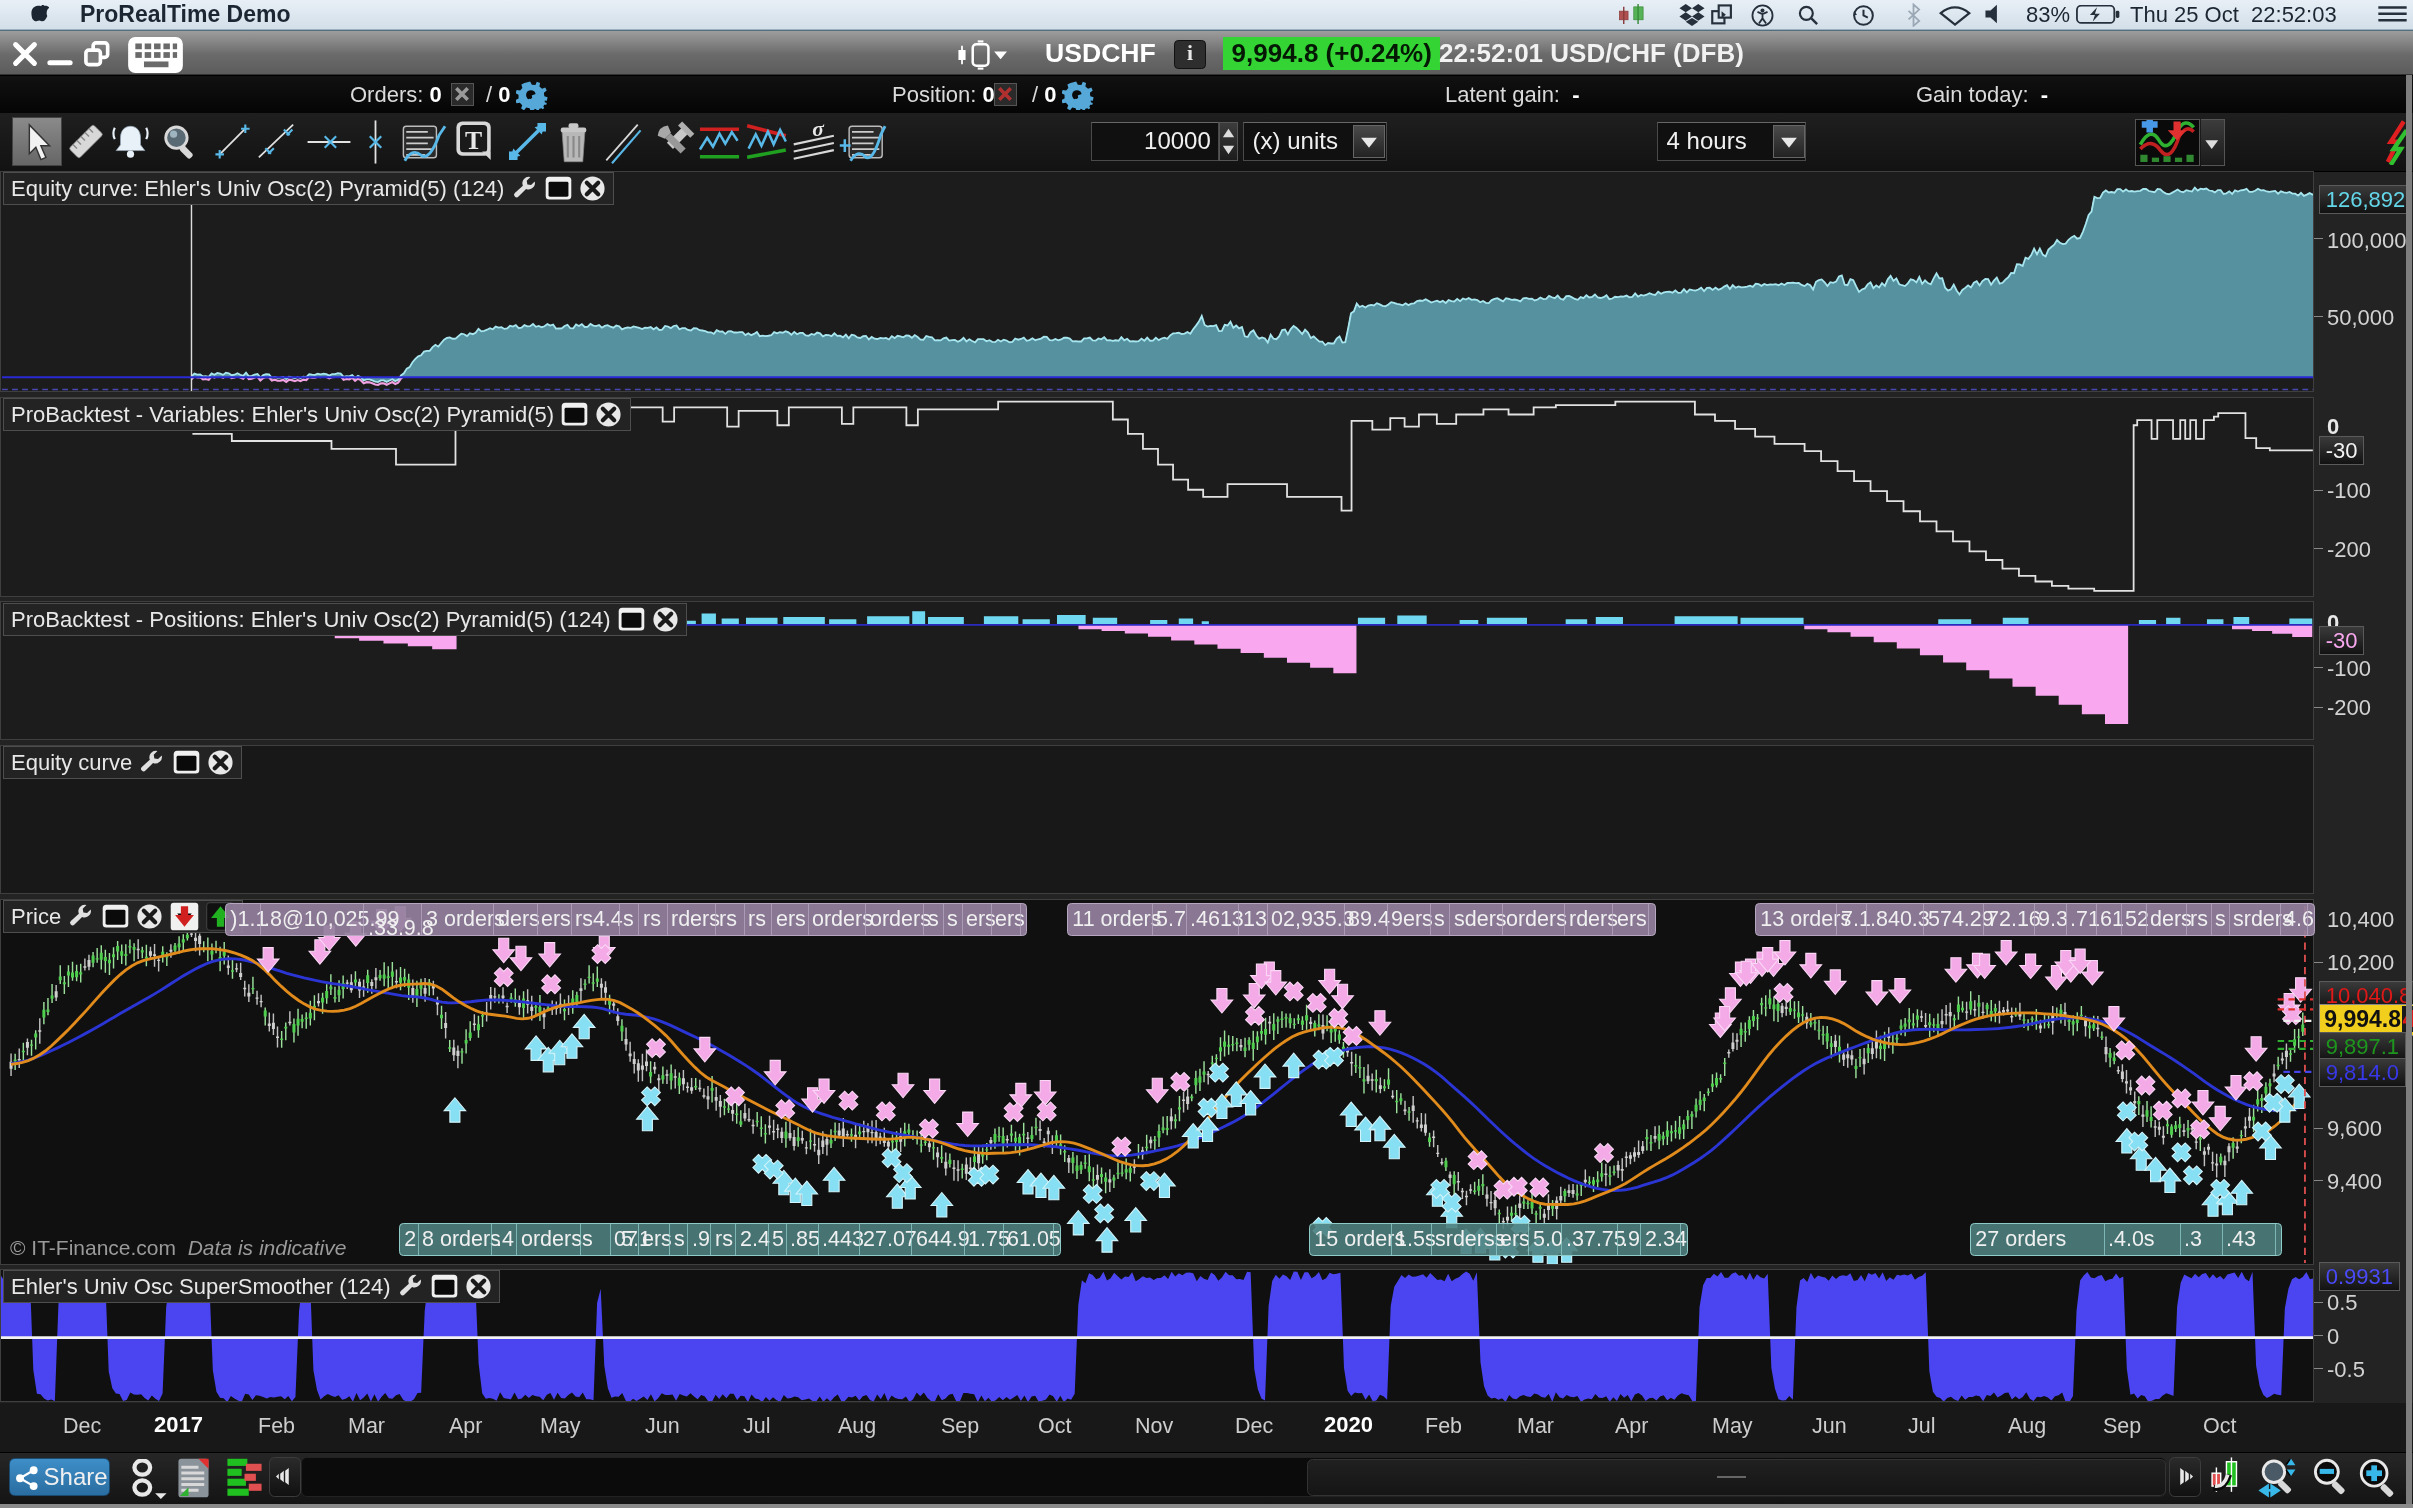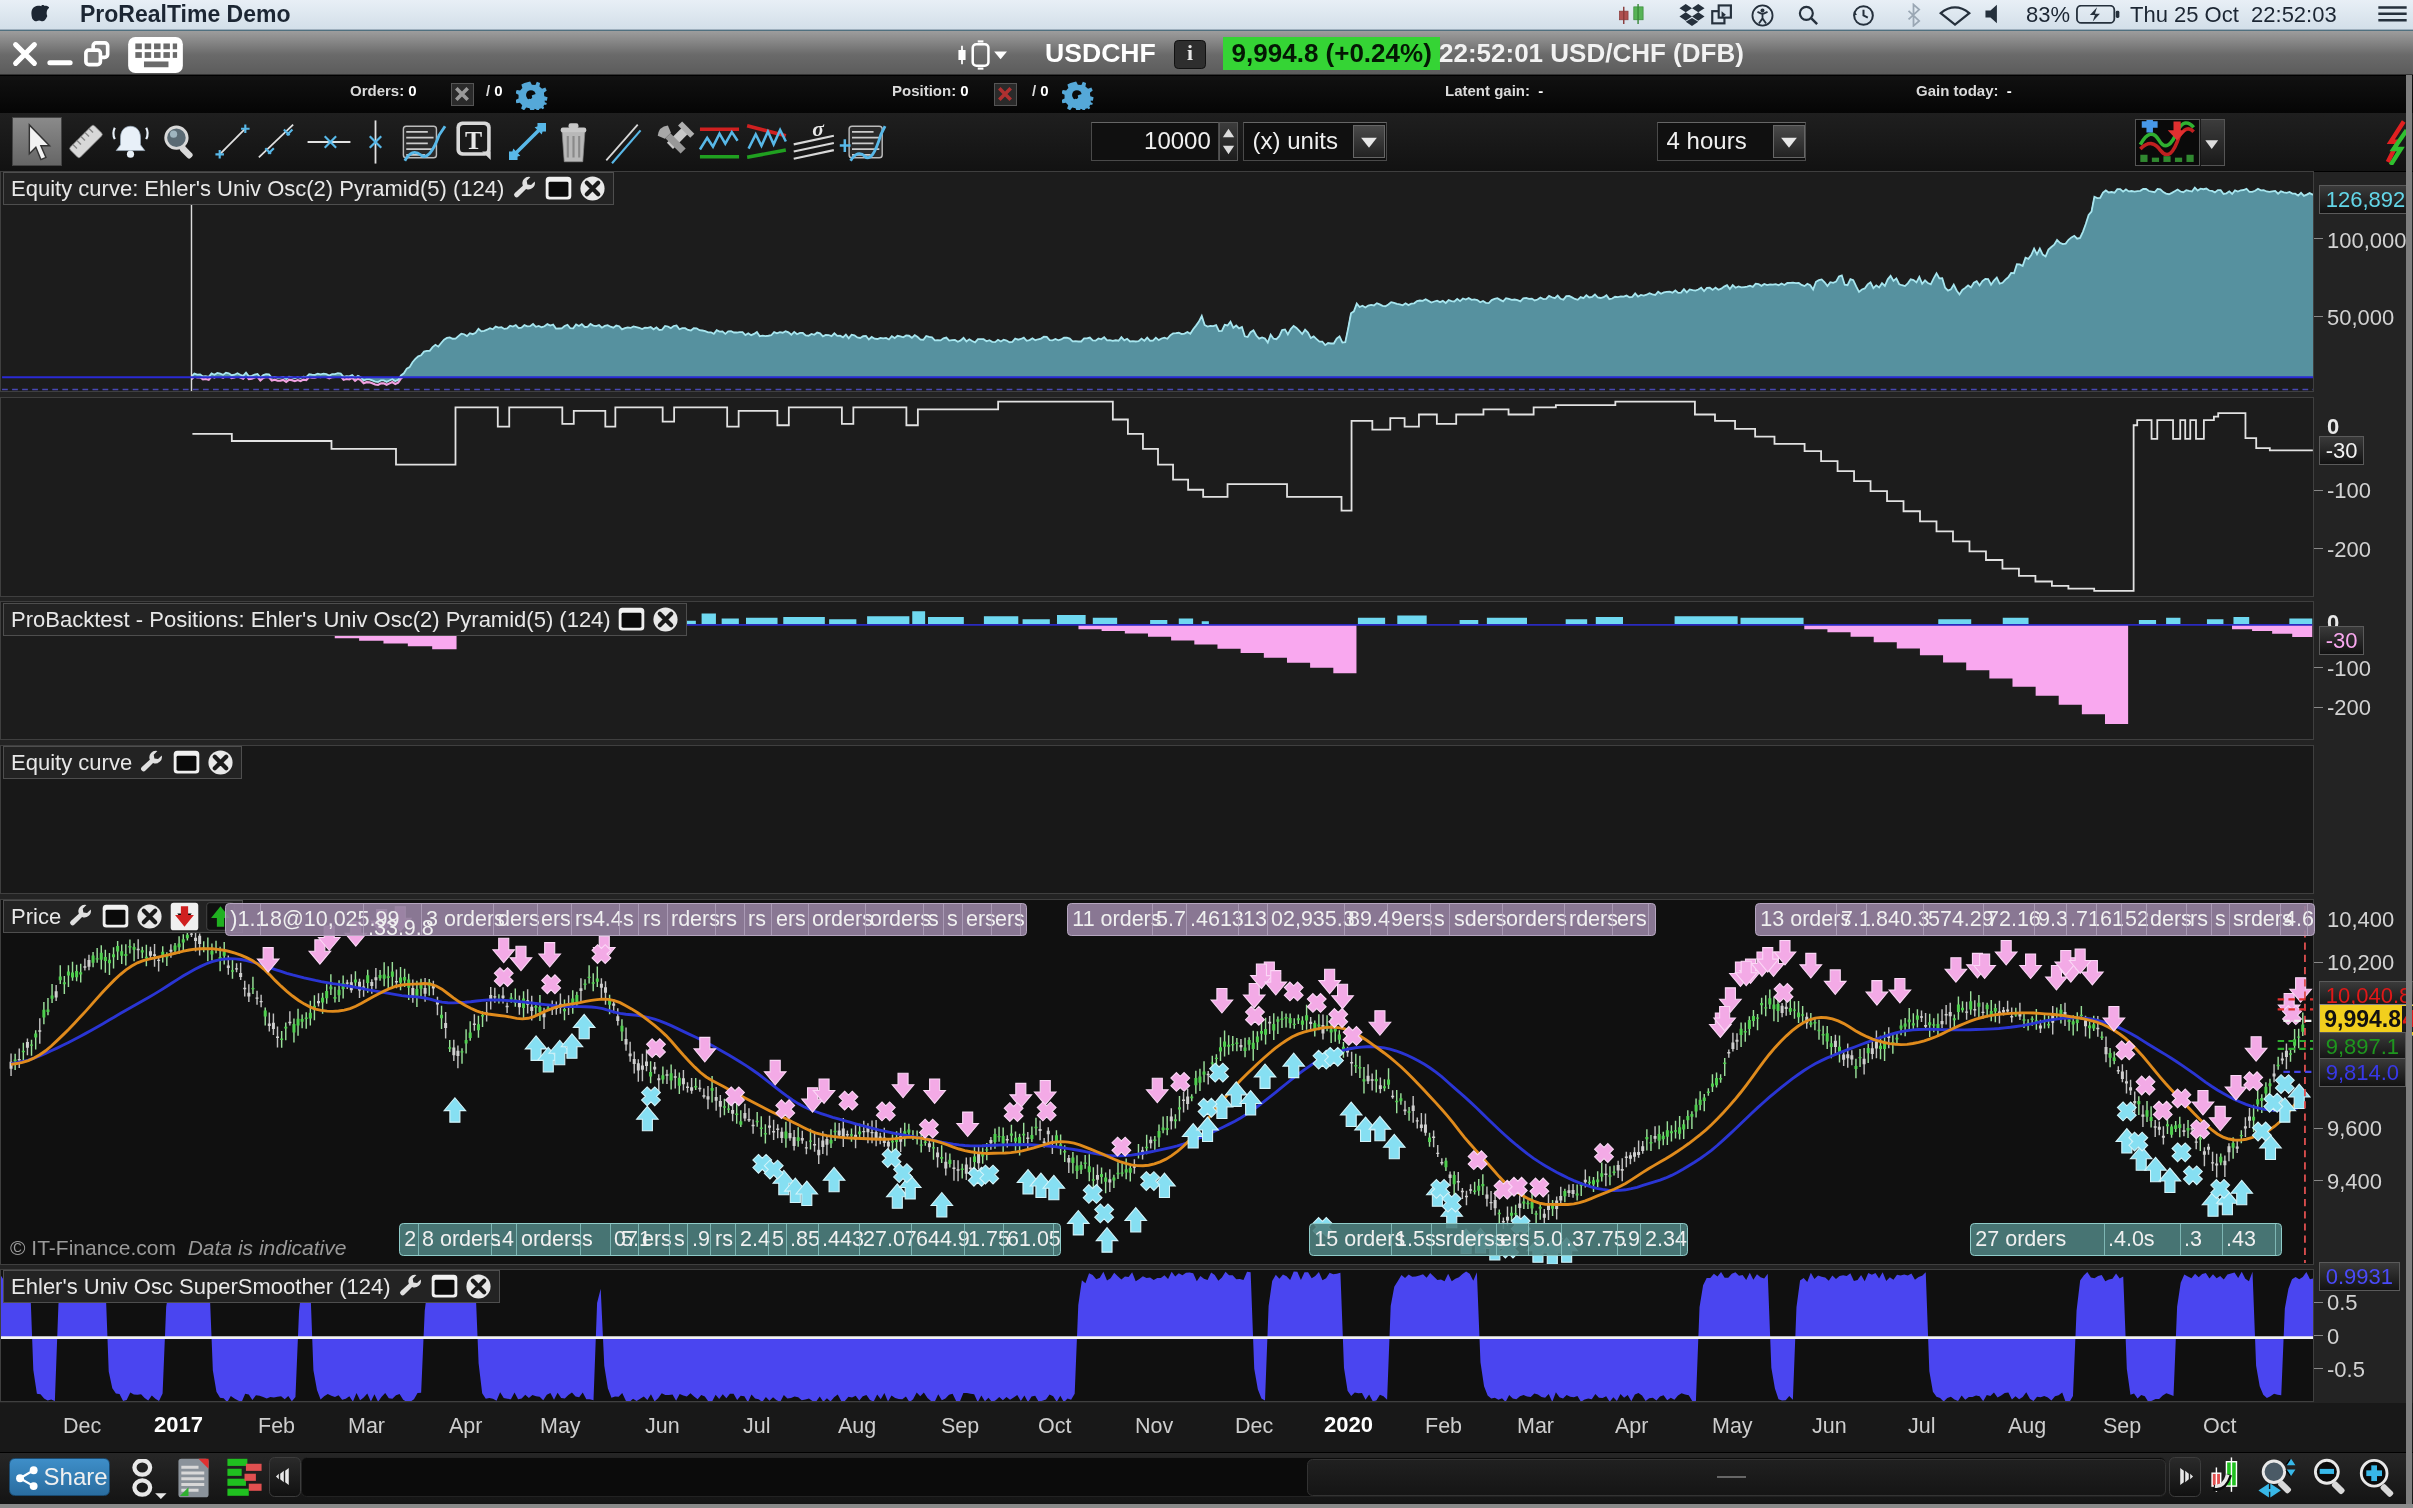--- a/index.html
+++ b/index.html
@@ -104,21 +104,21 @@
         <rect x="22" y="6" width="22" height="30" rx="5" fill="none" stroke="#fff" stroke-width="3.5"></rect>
         <line x1="29" y1="2" x2="37" y2="2" stroke="#fff" stroke-width="3"></line>
         <line x1="29" y1="40" x2="37" y2="40" stroke="#fff" stroke-width="3"></line>
         <path d="M52 16 l9 11 9 -11 Z" fill="#fff"></path>
       </svg>
 <span class="abs" style="left:1045px;top:7.2px;font-size:26.6px;font-weight:bold;color:#fff;">USDCHF</span>
 <span class="abs" style="left:1174px;top:8.6px;width:32px;height:29px;background:#2e2e2e;border:1.4px solid #111;border-radius:4.3px;color:#e8e8e8;font-size:21.5px;font-weight:bold;text-align:center;font-family:'Liberation Serif',serif;">i</span>
 <span class="abs" style="left:1223px;top:5.7px;background:#35d435;color:#041804;font-size:26px;font-weight:bold;padding:1.4px 8.6px;">9,994.8 (+0.24%)</span>
 <span class="abs" style="left:1439px;top:7.2px;font-size:26px;font-weight:bold;color:#f2f2f2;">22:52:01 USD/CHF (DFB)</span>
 </div>
-<div class="abs" style="left:0;top:76px;width:2413px;height:37px;background:linear-gradient(#111,#050505);color:#dadada;font-size:15px;font-weight:bold;">
+<div class="abs" style="left:0;top:76px;width:2413px;height:37px;background:linear-gradient(#111,#050505);color:#dadada;font-size:22px;">
 <span class="abs" style="left:350px;top:5.7px;">Orders: <b style="color:#fff">0</b></span>
 <span class="abs" style="left:451px;top:6.5px;width:23px;height:23px;background:#2a2a2a;border:1.4px solid #555;"><svg width="20" height="20" viewBox="0 0 28 28">
           <path d="M6 6 L22 22 M22 6 L6 22" stroke="#9a9a9a" stroke-width="5"></path>
         </svg></span>
 <span class="abs" style="left:486px;top:5.7px;">/ <b style="color:#fff">0</b></span>
 <span class="abs" style="left:516px;top:4.3px;"><svg width="34" height="30" viewBox="0 0 24 21">
           <path fill="#55a8d8" d="M10 1 l1.2 2.2 2.5 0.2 1-2.3 2.3 1-0.5 2.4 1.9 1.6 2.3-0.9 1 2.2-2 1.5 0.3 2.4 2.3 0.8-0.5 2.4-2.5-0.1-1.3 2.1 1.3 2.1-1.9 1.5-2-1.5-2.3 0.9-0.3 2.5-2.4 0.2-0.8-2.4-2.4-0.5-1.5 2-2.1-1.2 0.8-2.4-1.7-1.8-2.4 0.5-0.7-2.3 2.2-1.2 0-2.5-2.2-1.1 0.9-2.3 2.4 0.4 1.6-1.9-0.7-2.4 2.2-1z"></path>
           <circle cx="10.5" cy="10.5" r="3.4" fill="#0a0a0a"></circle>
           <path fill="#55a8d8" d="M17 12 l0.9 1.6 1.8 0.1 0.7-1.6 1.7 0.7-0.4 1.7 1.4 1.2 1.6-0.7 0.8 1.6-1.5 1.1 0.2 1.8 1.7 0.6-0.4 1.7-1.8-0.1-0.9 1.5 0.9 1.5-1.4 1.1-1.5-1.1-1.6 0.7-0.2 1.8-1.8 0.1-0.6-1.7-1.7-0.4-1.1 1.5-1.5-0.9 0.6-1.7-1.2-1.3-1.7 0.4-0.5-1.7 1.6-0.8 0-1.8-1.6-0.8 0.7-1.7 1.7 0.3 1.2-1.4-0.5-1.7 1.6-0.7z" transform="translate(1,0) scale(0.8)"></path>
         </svg></span>
@@ -293,20 +293,27 @@
 <div class="badge" style="top:185px;color:#63d6e8;">126,892</div>
 <div class="axlabel" style="top:228px;">100,000</div>
     <div class="tick" style="top:238px;"></div>
 <div class="axlabel" style="top:305px;">50,000</div>
     <div class="tick" style="top:316px;"></div>
 <div class="abs" style="left:0;top:397px;width:2314px;height:200px;background:#1c1c1c;border:1.4px solid #3f3f3f;overflow:hidden;">
 <svg width="2314" height="200" style="position:absolute;left:0;top:0" viewBox="0 0 3222 279">
 <path d="M264.0,50.0L319.0,50.0L319.0,60.0L458.0,60.0L458.0,71.0L548.0,71.0L548.0,93.0L631.0,93.0L631.0,13.0L690.0,13.0L690.0,13.0L690.0,13.0L690.0,40.0L706.0,40.0L706.0,40.0L706.0,40.0L706.0,13.0L780.0,13.0L780.0,13.0L780.0,13.0L780.0,36.0L796.0,36.0L796.0,36.0L796.0,36.0L796.0,18.0L840.0,18.0L840.0,18.0L840.0,18.0L840.0,40.0L854.0,40.0L854.0,40.0L854.0,40.0L854.0,13.0L920.0,13.0L920.0,13.0L920.0,13.0L920.0,33.0L936.0,33.0L936.0,33.0L936.0,33.0L936.0,13.0L1010.0,13.0L1010.0,13.0L1010.0,13.0L1010.0,40.0L1026.0,40.0L1026.0,40.0L1026.0,40.0L1026.0,18.0L1080.0,18.0L1080.0,18.0L1080.0,18.0L1080.0,38.0L1096.0,38.0L1096.0,38.0L1096.0,38.0L1096.0,13.0L1170.0,13.0L1170.0,13.0L1170.0,13.0L1170.0,36.0L1186.0,36.0L1186.0,36.0L1186.0,36.0L1186.0,13.0L1260.0,13.0L1260.0,13.0L1260.0,13.0L1260.0,38.0L1276.0,38.0L1276.0,38.0L1276.0,38.0L1276.0,16.0L1345.0,16.0L1345.0,16.0L1388.0,16.0L1388.0,5.0L1527.0,5.0L1527.0,5.0L1548.0,5.0L1548.0,30.0L1569.0,30.0L1569.0,50.0L1590.0,50.0L1590.0,71.0L1611.0,71.0L1611.0,93.0L1632.0,93.0L1632.0,114.0L1653.0,114.0L1653.0,128.0L1674.0,128.0L1674.0,138.0L1708.0,138.0L1708.0,120.0L1791.0,120.0L1791.0,138.0L1867.0,138.0L1867.0,157.0L1881.0,157.0L1881.0,32.0L1910.0,32.0L1910.0,44.0L1935.0,44.0L1935.0,28.0L1955.0,28.0L1955.0,40.0L1975.0,40.0L1975.0,23.0L2000.0,23.0L2000.0,36.0L2027.0,36.0L2027.0,23.0L2065.0,23.0L2065.0,16.0L2100.0,16.0L2100.0,23.0L2135.0,23.0L2135.0,13.0L2166.0,13.0L2166.0,10.0L2249.0,10.0L2249.0,5.0L2360.0,5.0L2360.0,23.0L2388.0,23.0L2388.0,32.0L2416.0,32.0L2416.0,43.0L2444.0,43.0L2444.0,54.0L2471.0,54.0L2471.0,64.0L2513.0,64.0L2513.0,74.0L2536.0,74.0L2536.0,88.0L2559.0,88.0L2559.0,102.0L2582.0,102.0L2582.0,116.0L2605.0,116.0L2605.0,130.0L2628.0,130.0L2628.0,144.0L2651.0,144.0L2651.0,158.0L2674.0,158.0L2674.0,172.0L2697.0,172.0L2697.0,186.0L2720.0,186.0L2720.0,200.0L2743.0,200.0L2743.0,214.0L2766.0,214.0L2766.0,226.0L2789.0,226.0L2789.0,238.0L2812.0,238.0L2812.0,248.0L2835.0,248.0L2835.0,256.0L2858.0,256.0L2858.0,262.0L2881.0,262.0L2881.0,266.0L2917.0,266.0L2917.0,269.0L2972.0,269.0L2972.0,38.0L2977.0,38.0L2977.0,31.0L2997.0,31.0L2997.0,57.0L3005.0,57.0L3005.0,31.0L3027.0,31.0L3027.0,57.0L3037.0,57.0L3037.0,31.0L3044.0,31.0L3044.0,57.0L3051.0,57.0L3051.0,31.0L3059.0,31.0L3059.0,57.0L3070.0,57.0L3070.0,31.0L3084.0,31.0L3084.0,26.0L3090.0,26.0L3090.0,21.0L3128.0,21.0L3128.0,56.0L3143.0,56.0L3143.0,70.0L3162.0,70.0L3162.0,73.0L3200.0,73.0L3200.0,73.0L3222.0,73.0" fill="none" stroke="#e2e2e2" stroke-width="2.5"></path>
 </svg>
 </div>
+<div class="paneltitle" style="left:2.9px;top:398px;">ProBacktest - Variables: Ehler's Univ Osc(2) Pyramid(5) <svg width="27" height="24.4" viewBox="0 0 38 34">
+        <rect x="1" y="1" width="36" height="32" rx="5" fill="#f0f0f0"></rect>
+        <rect x="5" y="8" width="28" height="21" rx="2" fill="#0a0a0a"></rect>
+      </svg><svg width="27" height="27" viewBox="0 0 38 38">
+        <circle cx="19" cy="19" r="17" fill="#e8e8e8"></circle>
+        <path d="M11 11 L27 27 M27 11 L11 27" stroke="#1a1a1a" stroke-width="6" stroke-linecap="round"></path>
+      </svg></div>
 <div class="axlabel" style="top:414px;font-weight:bold;color:#e8e8e8;">0</div>
 <div class="badge" style="top:436px;color:#f2f2f2;">-30</div>
 <div class="axlabel" style="top:478px;">-100</div>
     <div class="tick" style="top:490px;"></div>
 <div class="axlabel" style="top:537px;">-200</div>
     <div class="tick" style="top:548px;"></div>
 <div class="abs" style="left:0;top:601px;width:2314px;height:139px;background:#1c1c1c;border:1.4px solid #3f3f3f;overflow:hidden;">
 <svg width="2314" height="139" style="position:absolute;left:0;top:0" viewBox="0 0 3222 194">
 <path d="M292,32.0 L292.0,38.0 L326.0,38.0 L326.0,39.4 L360.0,39.4 L360.0,41.6 L394.0,41.6 L394.0,44.3 L428.0,44.3 L428.0,47.3 L462.0,47.3 L462.0,50.6 L496.0,50.6 L496.0,54.1 L530.0,54.1 L530.0,57.8 L564.0,57.8 L564.0,61.7 L598.0,61.7 L598.0,65.8 L632.0,65.8 L632.0,70.0 L632.0,70.0 L632,32.0 ZM1500,32.0 L1500.0,38.0 L1532.3,38.0 L1532.3,40.4 L1564.7,40.4 L1564.7,44.1 L1597.0,44.1 L1597.0,48.6 L1629.3,48.6 L1629.3,53.7 L1661.7,53.7 L1661.7,59.2 L1694.0,59.2 L1694.0,65.1 L1726.3,65.1 L1726.3,71.3 L1758.7,71.3 L1758.7,77.9 L1791.0,77.9 L1791.0,84.8 L1823.3,84.8 L1823.3,91.9 L1855.7,91.9 L1855.7,99.4 L1888.0,99.4 L1888.0,107.0 L1888.0,107.0 L1888,32.0 ZM2513,32.0 L2513.0,38.0 L2545.3,38.0 L2545.3,42.1 L2577.6,42.1 L2577.6,48.6 L2609.9,48.6 L2609.9,56.2 L2642.1,56.2 L2642.1,64.9 L2674.4,64.9 L2674.4,74.4 L2706.7,74.4 L2706.7,84.5 L2739.0,84.5 L2739.0,95.3 L2771.3,95.3 L2771.3,106.6 L2803.6,106.6 L2803.6,118.4 L2835.9,118.4 L2835.9,130.7 L2868.1,130.7 L2868.1,143.4 L2900.4,143.4 L2900.4,156.6 L2932.7,156.6 L2932.7,170.1 L2965.0,170.1 L2965.0,184.0 L2965.0,184.0 L2965,32.0 ZM3110,32.0 L3110.0,38.0 L3138.0,38.0 L3138.0,40.5 L3166.0,40.5 L3166.0,44.3 L3194.0,44.3 L3194.0,48.9 L3222.0,48.9 L3222.0,54.0 L3222.0,54.0 L3222,32.0 Z" fill="#f9a8ef"></path>
 <path d="M915,32.0 L915,23.0 L938,23.0 L938,32.0 Z M950,32.0 L950,26.0 L966,26.0 L966,32.0 Z M974,32.0 L974,16.0 L994,16.0 L994,32.0 Z M1002,32.0 L1002,23.0 L1026,23.0 L1026,32.0 Z M1036,32.0 L1036,22.0 L1080,22.0 L1080,32.0 Z M1088,32.0 L1088,21.0 L1146,21.0 L1146,32.0 Z M1152,32.0 L1152,24.0 L1190,24.0 L1190,32.0 Z M1205,32.0 L1205,20.0 L1264,20.0 L1264,32.0 Z M1268,32.0 L1268,13.0 L1286,13.0 L1286,32.0 Z M1290,32.0 L1290,21.0 L1340,21.0 L1340,32.0 Z M1368,32.0 L1368,20.0 L1416,20.0 L1416,32.0 Z M1422,32.0 L1422,24.0 L1460,24.0 L1460,32.0 Z M1470,32.0 L1470,18.0 L1510,18.0 L1510,32.0 Z M1520,32.0 L1520,22.0 L1554,22.0 L1554,32.0 Z M1600,32.0 L1600,25.0 L1624,25.0 L1624,32.0 Z M1640,32.0 L1640,23.0 L1660,23.0 L1660,32.0 Z M1672,32.0 L1672,27.0 L1682,27.0 L1682,32.0 Z M1890,32.0 L1890,22.0 L1928,22.0 L1928,32.0 Z M1945,32.0 L1945,19.0 L1986,19.0 L1986,32.0 Z M2032,32.0 L2032,25.0 L2058,25.0 L2058,32.0 Z M2070,32.0 L2070,22.0 L2126,22.0 L2126,32.0 Z M2180,32.0 L2180,24.0 L2210,24.0 L2210,32.0 Z M2222,32.0 L2222,21.0 L2260,21.0 L2260,32.0 Z M2332,32.0 L2332,20.0 L2420,20.0 L2420,32.0 Z M2424,32.0 L2424,22.0 L2512,22.0 L2512,32.0 Z M2700,32.0 L2700,24.0 L2746,24.0 L2746,32.0 Z M2790,32.0 L2790,22.0 L2826,22.0 L2826,32.0 Z M2980,32.0 L2980,25.0 L3004,25.0 L3004,32.0 Z M3018,32.0 L3018,22.0 L3038,22.0 L3038,32.0 Z M3075,32.0 L3075,24.0 L3098,24.0 L3098,32.0 Z M3112,32.0 L3112,21.0 L3134,21.0 L3134,32.0 Z M3190,32.0 L3190,23.0 L3222,23.0 L3222,32.0 Z " fill="#6fd8f0"></path>

